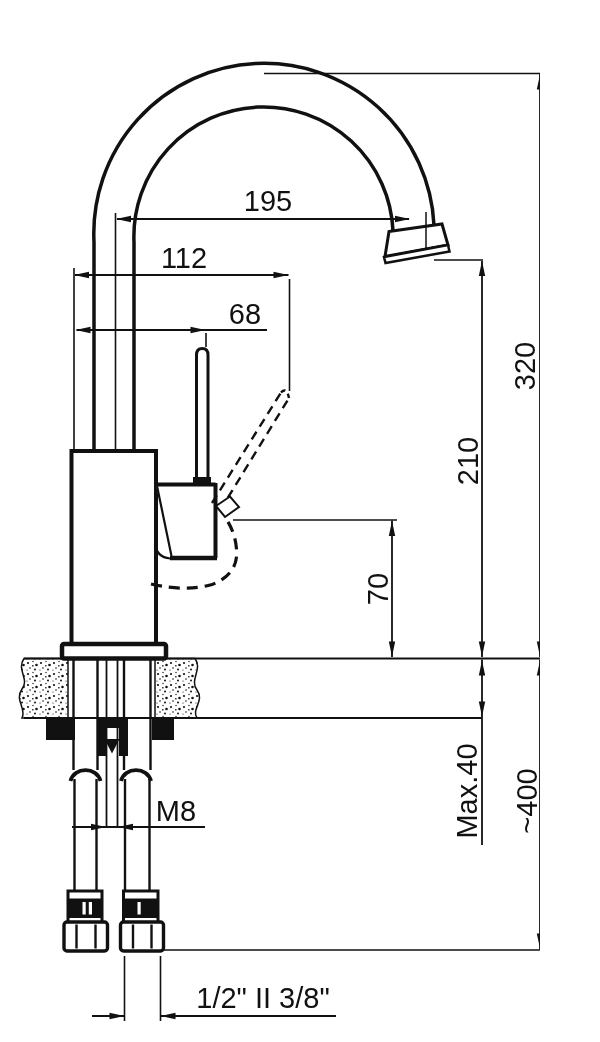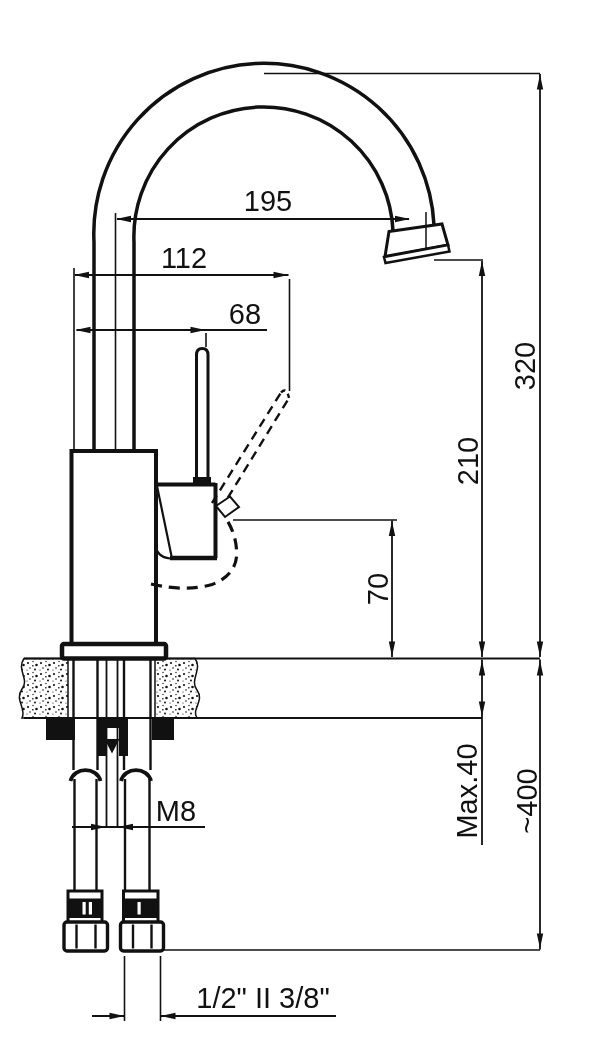--- a/index.html
+++ b/index.html
@@ -1,16 +1,16 @@
 <!DOCTYPE html>
 <html><head>
 <meta charset="utf-8">
 <style>
   html,body{margin:0;padding:0;background:#ffffff;}
-  .stage{width:600px;height:1042px;background:#ffffff;position:relative;overflow:hidden;}
+  .stage{width:540px;height:1042px;background:#ffffff;position:relative;overflow:hidden;}
   svg{display:block;}
   text{font-family:"Liberation Sans","DejaVu Sans",sans-serif;font-size:29px;fill:#111;}
 </style>
 </head>
 <body>
 
 <div class="stage">
 <svg width="600" height="1042" viewBox="0 0 600 1042">
 
   <defs>

